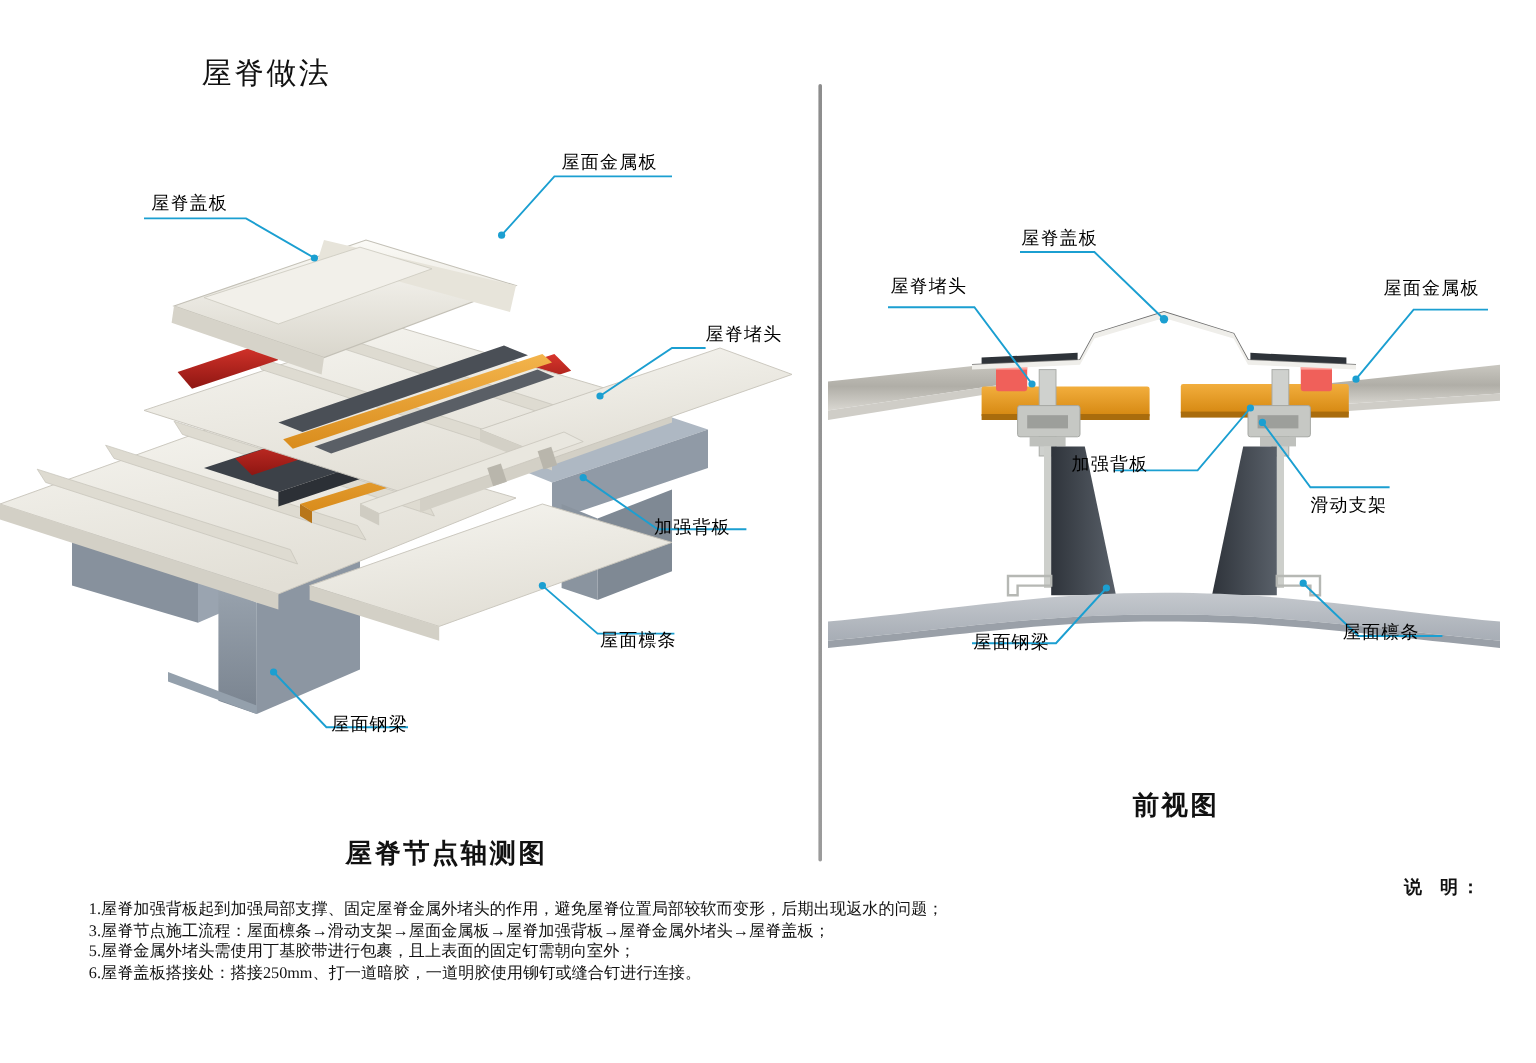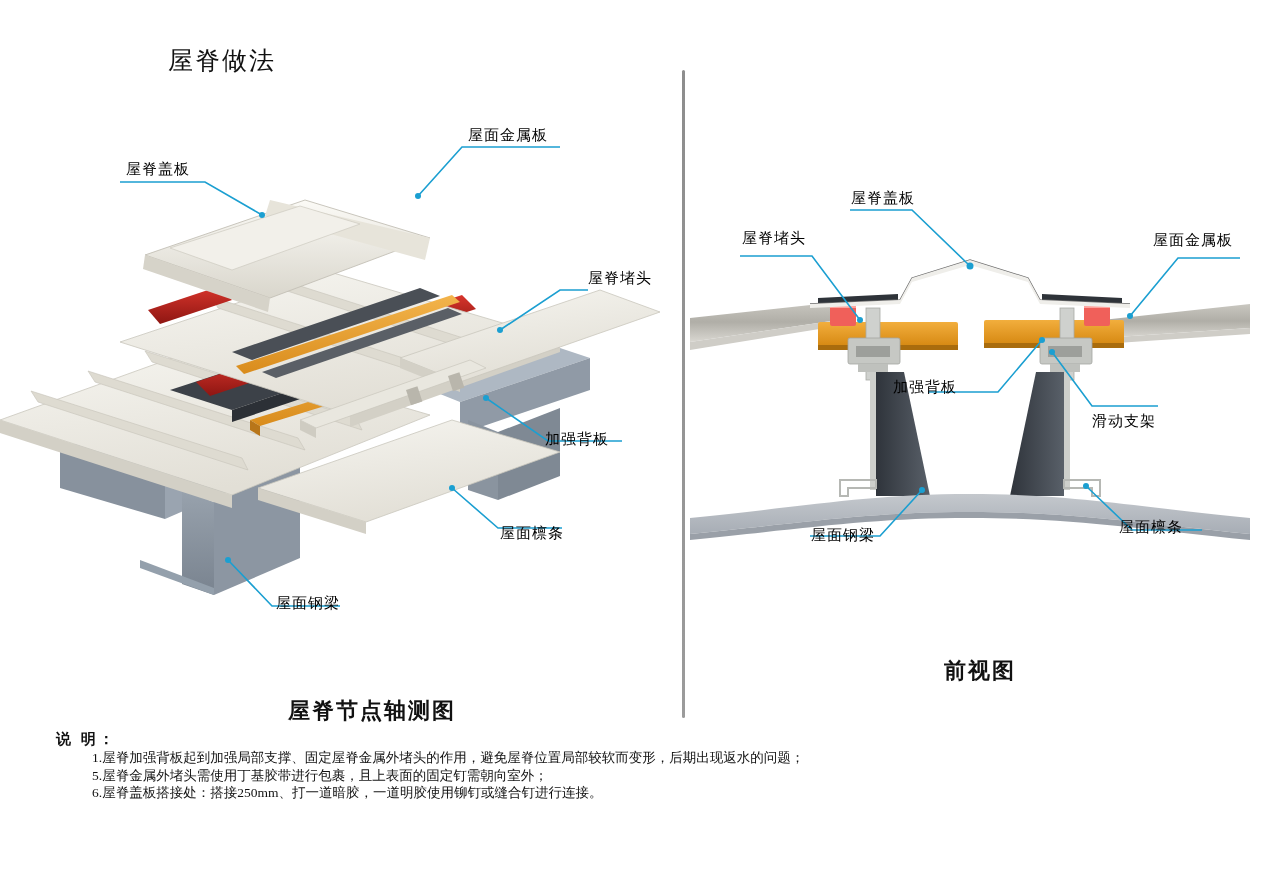--- a/index.html
+++ b/index.html
@@ -27,22 +27,22 @@
   #divider{left:682px;top:70px;width:3px;height:648px;
     background:linear-gradient(to bottom,#8d8d8d,#9b9b9b);border-radius:2px;}
 
   
   .callout{font-size:15px;color:#000000;white-space:nowrap;letter-spacing:1px;
            font-family:"Liberation Sans","DejaVu Sans",sans-serif;}
 
   
   #notes{left:56px;top:730px;width:1180px;}
   #notes-head{font-size:15px;font-weight:bold;letter-spacing:3px;color:#111;
-    font-family:Liberation Serif, serif;}
-  .note-line{font-size:13.5px;line-height:17.5px;color:#111;margin-left:36px;
+    font-family:Liberation Mono, monospace;text-align:right;}
+  .note-line{font-size:13.5px;line-height:17.5px;color:#111;margin-left:18px;
     font-family:"Liberation Serif","DejaVu Serif",serif;white-space:nowrap;}
 
   svg{display:block;}
 </style>
 </head>
 <body>
 
 <div class="abs" id="page-title">屋脊做法</div>
 
 <div class="abs" id="divider"></div>
@@ -326,15 +326,16 @@
 <div class="abs callout" style="left:893px;top:378px;">加强背板</div>
 <div class="abs callout" style="left:1092px;top:392px;margin-top:20px;">滑动支架</div>
 <div class="abs callout" style="left:811px;top:526px;">屋面钢梁</div>
 <div class="abs callout" style="left:1119px;top:518px;">屋面檩条</div>
 
 <div class="abs fig-caption" id="caption-right">前视图</div>
 
 <div class="abs" id="notes">
   <div id="notes-head">说 明：</div>
   <div class="note-line">1.屋脊加强背板起到加强局部支撑、固定屋脊金属外堵头的作用，避免屋脊位置局部较软而变形，后期出现返水的问题；</div>
+  <div class="note-line">3.屋脊节点施工流程：屋面檩条→滑动支架→屋面金属板→屋脊加强背板→屋脊金属外堵头→屋脊盖板；</div>
   <div class="note-line">5.屋脊金属外堵头需使用丁基胶带进行包裹，且上表面的固定钉需朝向室外；</div>
   <div class="note-line">6.屋脊盖板搭接处：搭接250mm、打一道暗胶，一道明胶使用铆钉或缝合钉进行连接。</div>
 </div>
 
 </body></html>

